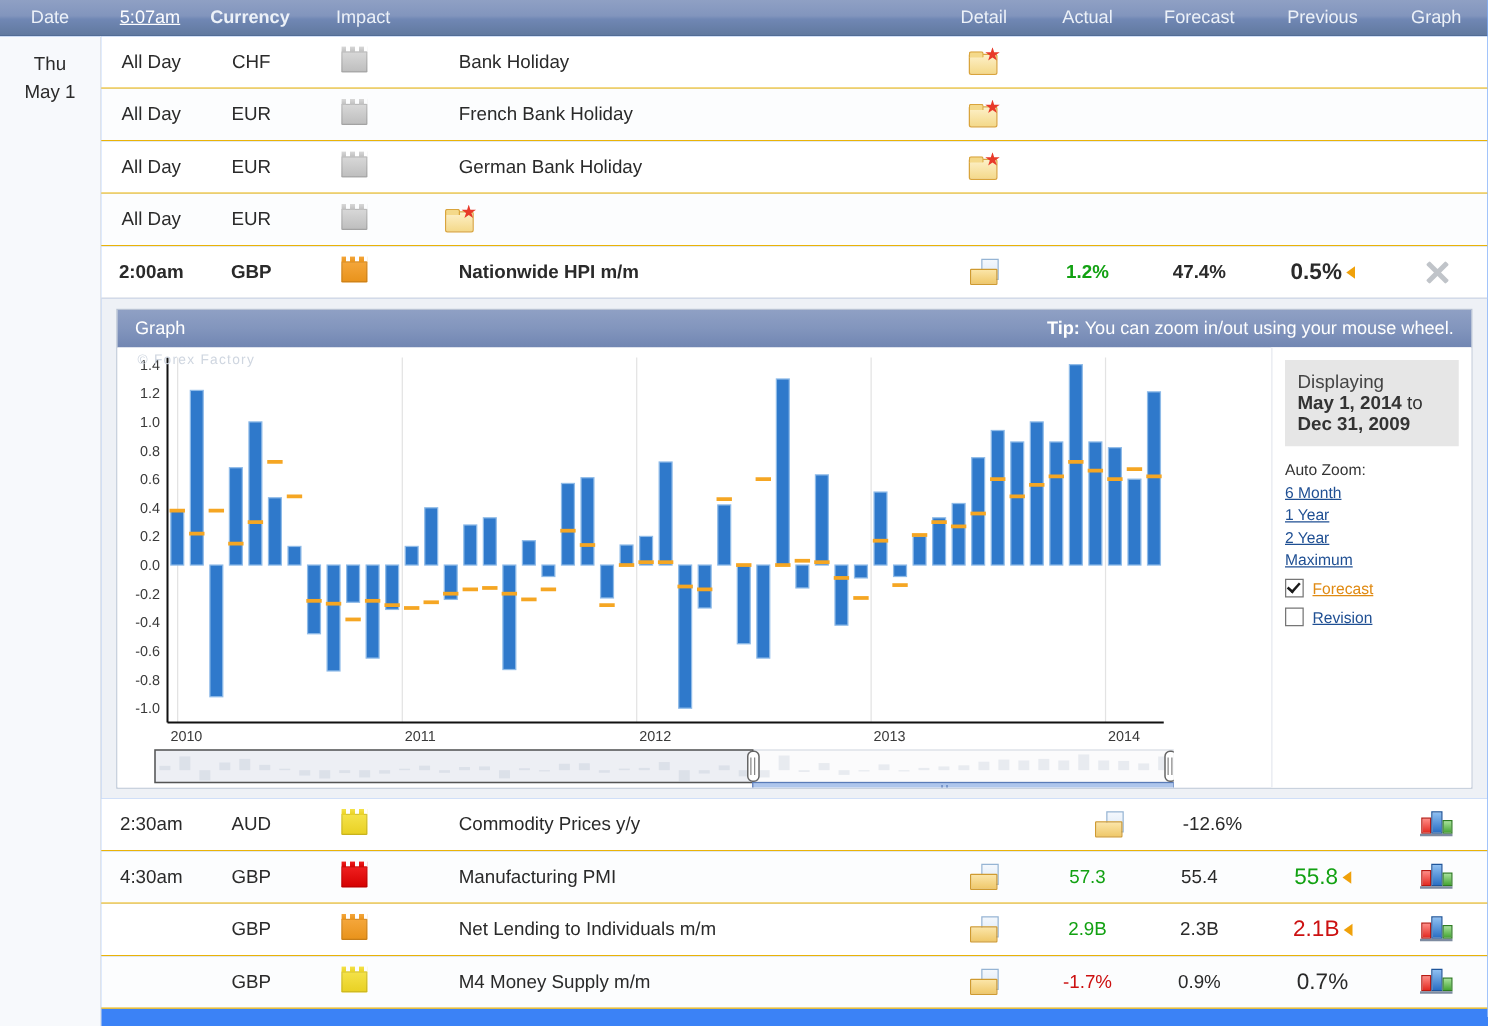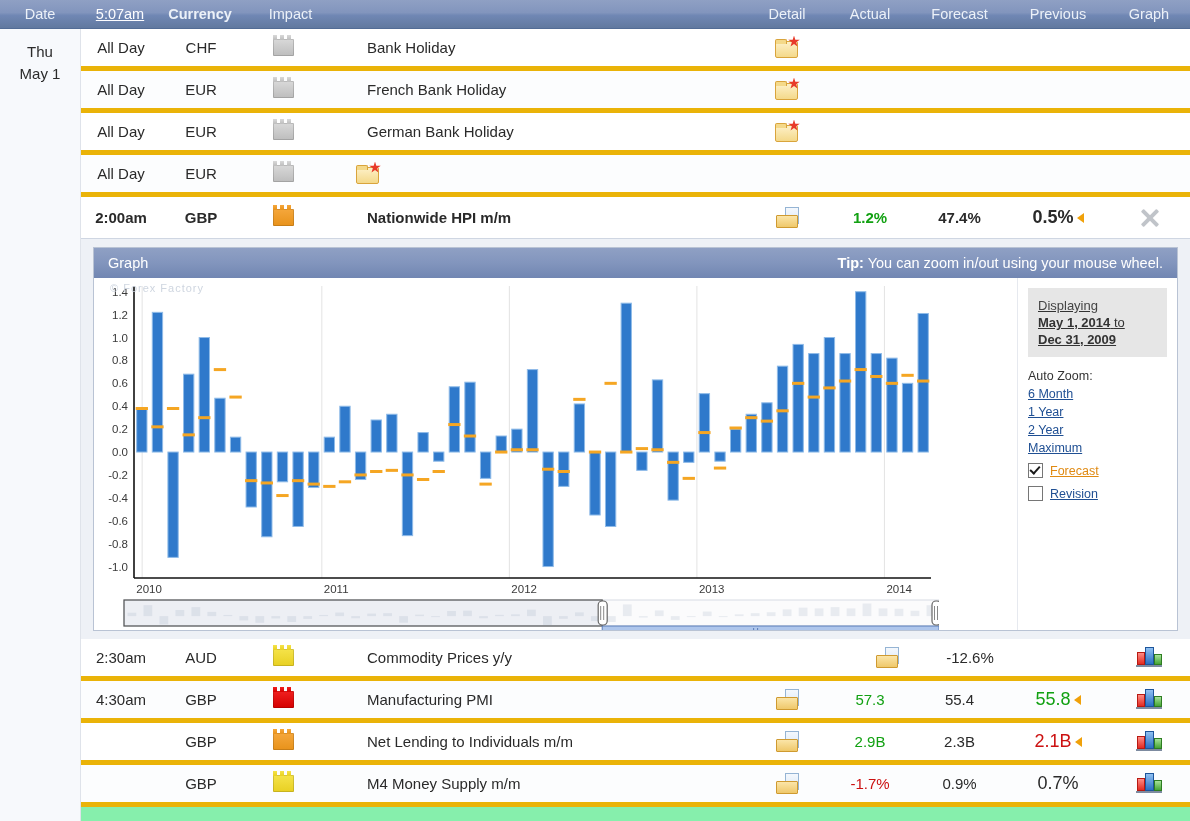--- a/index.html
+++ b/index.html
@@ -1,21 +1,21 @@
 <!DOCTYPE html>
 <html><head>
 <meta charset="utf-8">
 <style>
   html,body{margin:0;padding:0;}
   body{
     width:1190px;height:821px;overflow:hidden;
     font-family:"Liberation Sans","DejaVu Sans",sans-serif;
     background:#ffffff;color:#2a2a2a;
   }
-  .app{width:1190px;height:821px;position:relative;background:#86efac;}
+  .app{width:1190px;height:821px;position:relative;background:#3b82f6;}
 
   
   .cal-header{
     height:29px;
     background:linear-gradient(to bottom,#8fa0c4 0%,#8295bd 45%,#7087b4 55%,#61799f 100%);
     border-bottom:1px solid #4f6punch;
     border-bottom:1px solid #526c95;
     display:flex;align-items:center;
     color:#ecf1f8;font-size:14.5px;
     box-sizing:border-box;
@@ -40,21 +40,21 @@
     box-sizing:border-box;
   }
   .datecol .dlabel{
     text-align:center;font-size:15px;color:#2b2b2b;
     padding-top:12px;line-height:22px;
   }
 
   .row{
     position:relative;margin-left:81px;width:1109px;
     height:42px;display:flex;align-items:center;
-    border-bottom:5px solid #eab308;
+    border-bottom:1px solid #eab308;
     box-sizing:border-box;background:#fff;
   }
   .row.alt{background:#fcfdfe;}
   .row.bold{font-weight:bold;border-bottom:1px solid #cfd6e2;}
   .c{display:flex;align-items:center;justify-content:center;height:100%;white-space:nowrap;}
   .c-time{width:80px;font-size:15px;}
   .c-cur{width:80px;font-size:15px;}
   .c-imp{width:85px;}
   .c-title{flex:1;justify-content:flex-start;padding-left:41px;font-size:15px;box-sizing:border-box;}
   .c-detail{width:84px;}
@@ -142,21 +142,21 @@
   .gtitle{
     height:30px;display:flex;align-items:center;justify-content:space-between;
     padding:0 14px;box-sizing:border-box;
     background:linear-gradient(to bottom,#8fa0c4 0%,#8295bd 50%,#7186b2 100%);
     color:#fff;font-size:14.5px;
   }
   .gtitle .tip b{color:#fff;}
   .gbody{display:flex;height:352px;background:#fff;position:relative;}
   .plotarea{position:relative;flex:1;}
   .sidebar{width:160px;padding:10px 10px 0 10px;box-sizing:border-box;background:#fff;border-left:1px solid #e6e9ef;}
-  .disp{background:#e6e6e6;padding:9px 10px;font-size:13px;line-height:17px;color:#333;text-decoration:underline;}
+  .disp{background:#e6e6e6;padding:9px 10px;font-size:15px;line-height:17px;color:#333;}
   .disp .lbl{color:#444;}
   .azoom{margin-top:12px;font-size:12.5px;color:#333;}
   .azoom a{display:block;color:#1f4f93;text-decoration:underline;margin-top:4px;font-size:12.5px;}
   .chk{display:flex;align-items:center;margin-top:8px;font-size:12.5px;}
   .chk .box{
     width:13px;height:13px;border:1px solid #767676;background:#fff;
     margin-right:7px;position:relative;
   }
   .chk .box.on:after{
     content:"";position:absolute;left:3px;top:0px;width:4px;height:8px;

